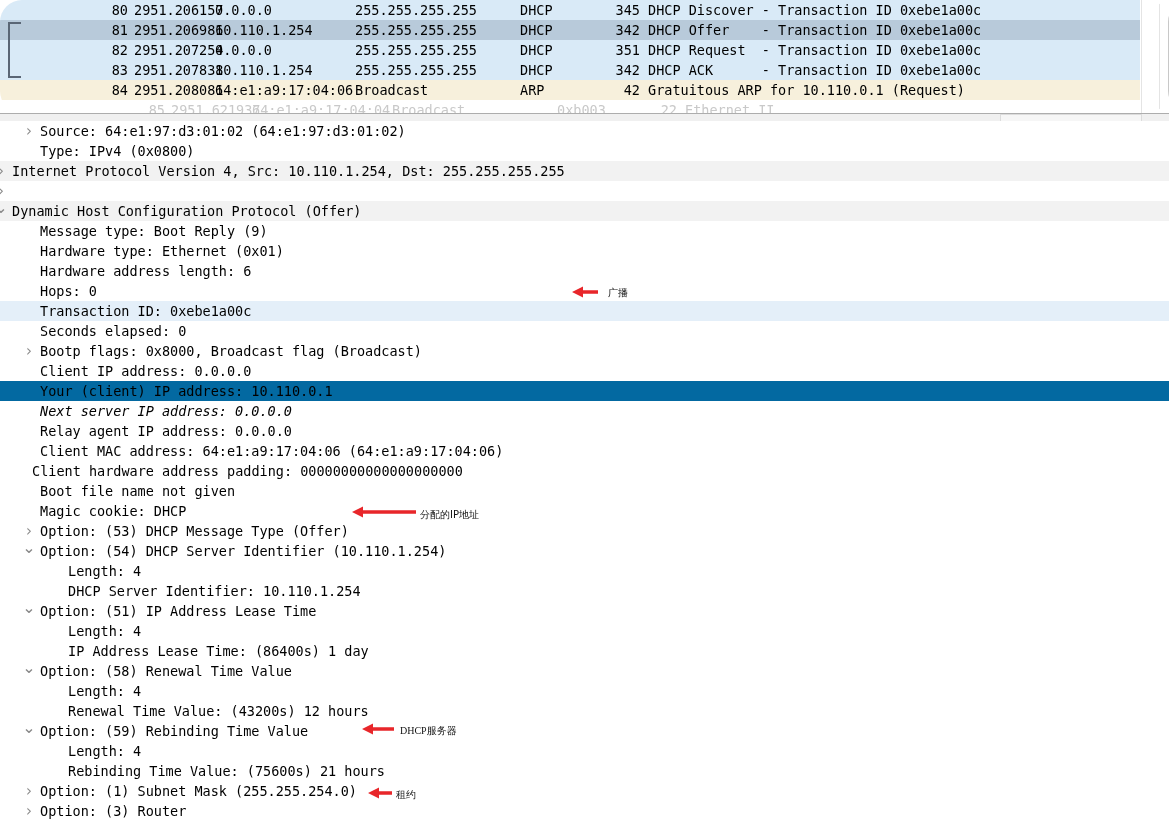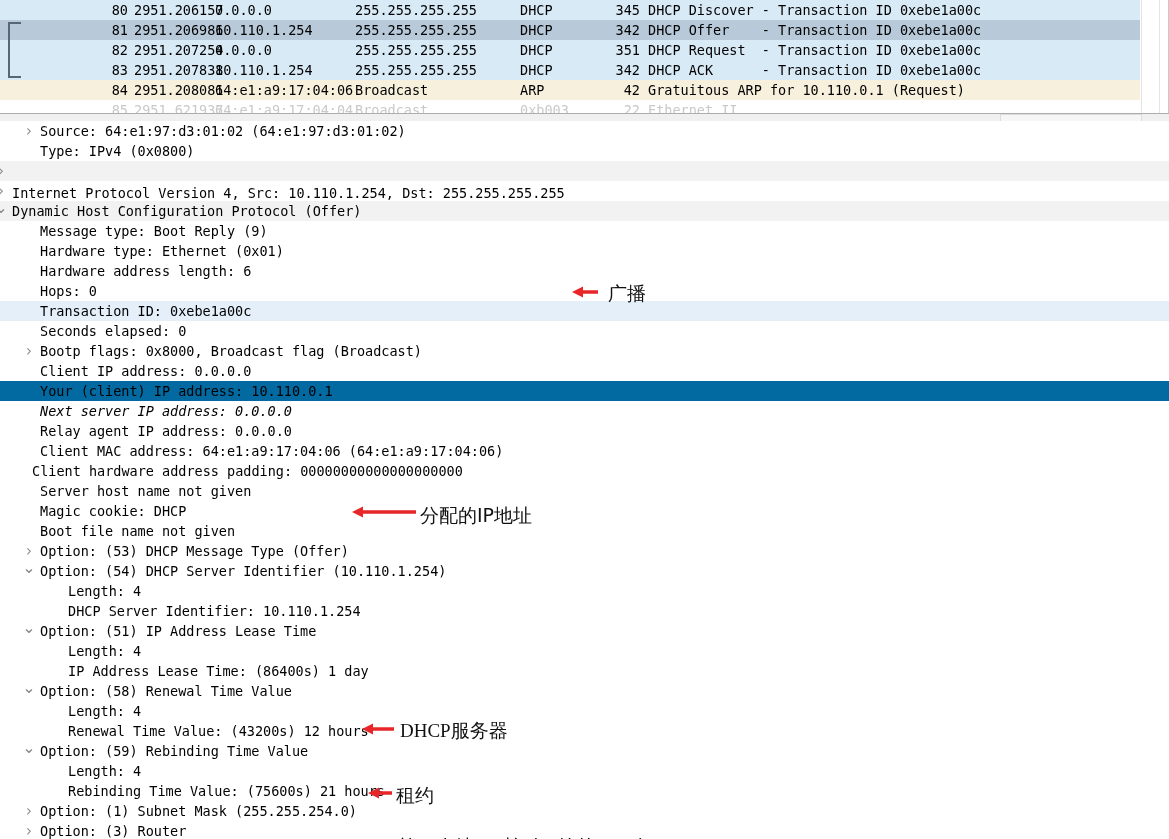--- a/index.html
+++ b/index.html
@@ -11,20 +11,21 @@
     color:#000000;
     overflow:hidden;
     position:relative;
   }
 
   
   #packet-list-pane{
     position:absolute;left:0;top:0;width:1169px;height:113px;
     background:#ffffff;
     overflow:hidden;
+    border-radius:22px;
   }
   .plist-rows{position:absolute;left:0;top:0;width:1140px;}
   .prow{
     position:relative;
     height:20px;line-height:20px;
     white-space:pre;
     font-size:13.5px;
     letter-spacing:0px;
   }
   .prow .c{position:absolute;top:0;}
@@ -32,21 +33,21 @@
   .c-time {left:134px;}
   .c-src  {left:215px;}
   .c-dst  {left:355px;text-align:right;}
   .c-proto{left:520px;}
   .c-len  {left:600px; width:40px; text-align:right;}
   .c-info {left:648px;}
 
   .bg-dhcp{background:#d9eaf7;}
   .bg-sel {background:#b8cada;}
   .bg-arp {background:#f7f0dc;}
-  .bg-dim {background:#ffffff;color:#c9c9c9;}
+  .bg-dim {background:#ffffff;color:#c9c9c9;margin-left:37px;}
 
   
   #related-bracket{
     position:absolute;left:8px;top:22px;width:18px;height:56px;
     pointer-events:none;
   }
   #related-bracket .vline{position:absolute;left:0;top:0;width:2px;height:56px;background:#5a6675;}
   #related-bracket .tline{position:absolute;left:0;top:0;width:13px;height:2px;background:#5a6675;}
   #related-bracket .bline{position:absolute;left:0;bottom:0;width:13px;height:2px;background:#5a6675;}
 
@@ -87,21 +88,21 @@
   }
   .drow .dtext{position:absolute;top:0;}
   .hl-blue{background:#e4eff9;}
   .hl-gray{background:#0369a1;}
   .hl-faint{background:#f2f2f2;}
 
   
   .anno{
     position:absolute;top:0;height:20px;line-height:20px;white-space:pre;
     font-family:"DejaVu Sans","Liberation Sans",sans-serif;
-    font-size:19px;color:#111111;
+    font-size:10px;color:#111111;
   }
   .arrow{position:absolute;display:block;}
 </style>
 </head>
 <body>
 
 <div id="packet-list-pane">
   <div class="plist-rows" id="plist-rows">
       <div class="prow bg-dhcp"><span class="c c-no">80</span><span class="c c-time">2951.206157</span><span class="c c-src">0.0.0.0</span><span class="c c-dst">255.255.255.255</span><span class="c c-proto">DHCP</span><span class="c c-len">345</span><span class="c c-info">DHCP Discover - Transaction ID 0xebe1a00c</span></div>
       <div class="prow bg-sel"><span class="c c-no">81</span><span class="c c-time">2951.206986</span><span class="c c-src">10.110.1.254</span><span class="c c-dst">255.255.255.255</span><span class="c c-proto">DHCP</span><span class="c c-len">342</span><span class="c c-info">DHCP Offer    - Transaction ID 0xebe1a00c</span></div>
@@ -123,39 +124,38 @@
   <div id="plist-right-edge"></div>
 </div>
 
 <div id="pane-splitter"></div>
 <div id="hscroll-stub"></div>
 
 <div id="packet-detail-pane">
   <div id="drows">
       <div class="drow "><span class="twisty" style="left: 22px; font-size: 15px;">›</span><span class="dtext" style="left: 40px;">Source: 64:e1:97:d3:01:02 (64:e1:97:d3:01:02)</span></div>
       <div class="drow "><span class="dtext" style="left: 40px;">Type: IPv4 (0x0800)</span></div>
-      <div class="drow hl-faint"><span class="twisty" style="left: -6px; font-size: 15px;">›</span><span class="dtext" style="left: 12px; margin-top: 22px;">Internet Protocol Version 4, Src: 10.110.1.254, Dst: 255.255.255.255</span></div>
+      <div class="drow hl-faint"><span class="twisty" style="left: -6px; font-size: 15px;">›</span><span class="dtext" style="left: 12px;">Internet Protocol Version 4, Src: 10.110.1.254, Dst: 255.255.255.255</span></div>
       <div class="drow "><span class="twisty" style="left: -6px; font-size: 15px;">›</span></div>
       <div class="drow hl-faint"><span class="twisty" style="left: -6px; font-size: 16px; line-height: 14px;">⌄</span><span class="dtext" style="left: 12px;">Dynamic Host Configuration Protocol (Offer)</span></div>
       <div class="drow "><span class="dtext" style="left: 40px;">Message type: Boot Reply (9)</span></div>
       <div class="drow "><span class="dtext" style="left: 40px;">Hardware type: Ethernet (0x01)</span></div>
       <div class="drow "><span class="dtext" style="left: 40px;">Hardware address length: 6</span></div>
       <div class="drow "><span class="dtext" style="left: 40px;">Hops: 0</span></div>
       <div class="drow hl-blue"><span class="dtext" style="left: 40px;">Transaction ID: 0xebe1a00c</span></div>
       <div class="drow "><span class="dtext" style="left: 40px;">Seconds elapsed: 0</span></div>
       <div class="drow "><span class="twisty" style="left: 22px; font-size: 15px;">›</span><span class="dtext" style="left: 40px;">Bootp flags: 0x8000, Broadcast flag (Broadcast)</span></div>
       <div class="drow "><span class="dtext" style="left: 40px;">Client IP address: 0.0.0.0</span></div>
       <div class="drow hl-gray"><span class="dtext" style="left: 40px;">Your (client) IP address: 10.110.0.1</span></div>
       <div class="drow "><span class="dtext" style="left: 40px; font-style: italic;">Next server IP address: 0.0.0.0</span></div>
       <div class="drow "><span class="dtext" style="left: 40px;">Relay agent IP address: 0.0.0.0</span></div>
       <div class="drow "><span class="dtext" style="left: 40px;">Client MAC address: 64:e1:a9:17:04:06 (64:e1:a9:17:04:06)</span></div>
       <div class="drow "><span class="dtext" style="left: 32px;">Client hardware address padding: 00000000000000000000</span></div>
-      <div class="drow "><span class="dtext" style="left: 40px;">Server host name not given</span></div>
+      <div class="drow "><span class="dtext" style="left: 40px;">Boot file name not given</span></div>
       <div class="drow "><span class="dtext" style="left: 40px;">Magic cookie: DHCP</span></div>
-      <div class="drow "><span class="dtext" style="left: 40px;">Boot file name not given</span></div>
       <div class="drow "><span class="twisty" style="left: 22px; font-size: 15px;">›</span><span class="dtext" style="left: 40px;">Option: (53) DHCP Message Type (Offer)</span></div>
       <div class="drow "><span class="twisty" style="left: 22px; font-size: 16px; line-height: 14px;">⌄</span><span class="dtext" style="left: 40px;">Option: (54) DHCP Server Identifier (10.110.1.254)</span></div>
       <div class="drow "><span class="dtext" style="left: 68px;">Length: 4</span></div>
       <div class="drow "><span class="dtext" style="left: 68px;">DHCP Server Identifier: 10.110.1.254</span></div>
       <div class="drow "><span class="twisty" style="left: 22px; font-size: 16px; line-height: 14px;">⌄</span><span class="dtext" style="left: 40px;">Option: (51) IP Address Lease Time</span></div>
       <div class="drow "><span class="dtext" style="left: 68px;">Length: 4</span></div>
       <div class="drow "><span class="dtext" style="left: 68px;">IP Address Lease Time: (86400s) 1 day</span></div>
       <div class="drow "><span class="twisty" style="left: 22px; font-size: 16px; line-height: 14px;">⌄</span><span class="dtext" style="left: 40px;">Option: (58) Renewal Time Value</span></div>
       <div class="drow "><span class="dtext" style="left: 68px;">Length: 4</span></div>
       <div class="drow "><span class="dtext" style="left: 68px;">Renewal Time Value: (43200s) 12 hours</span></div>

